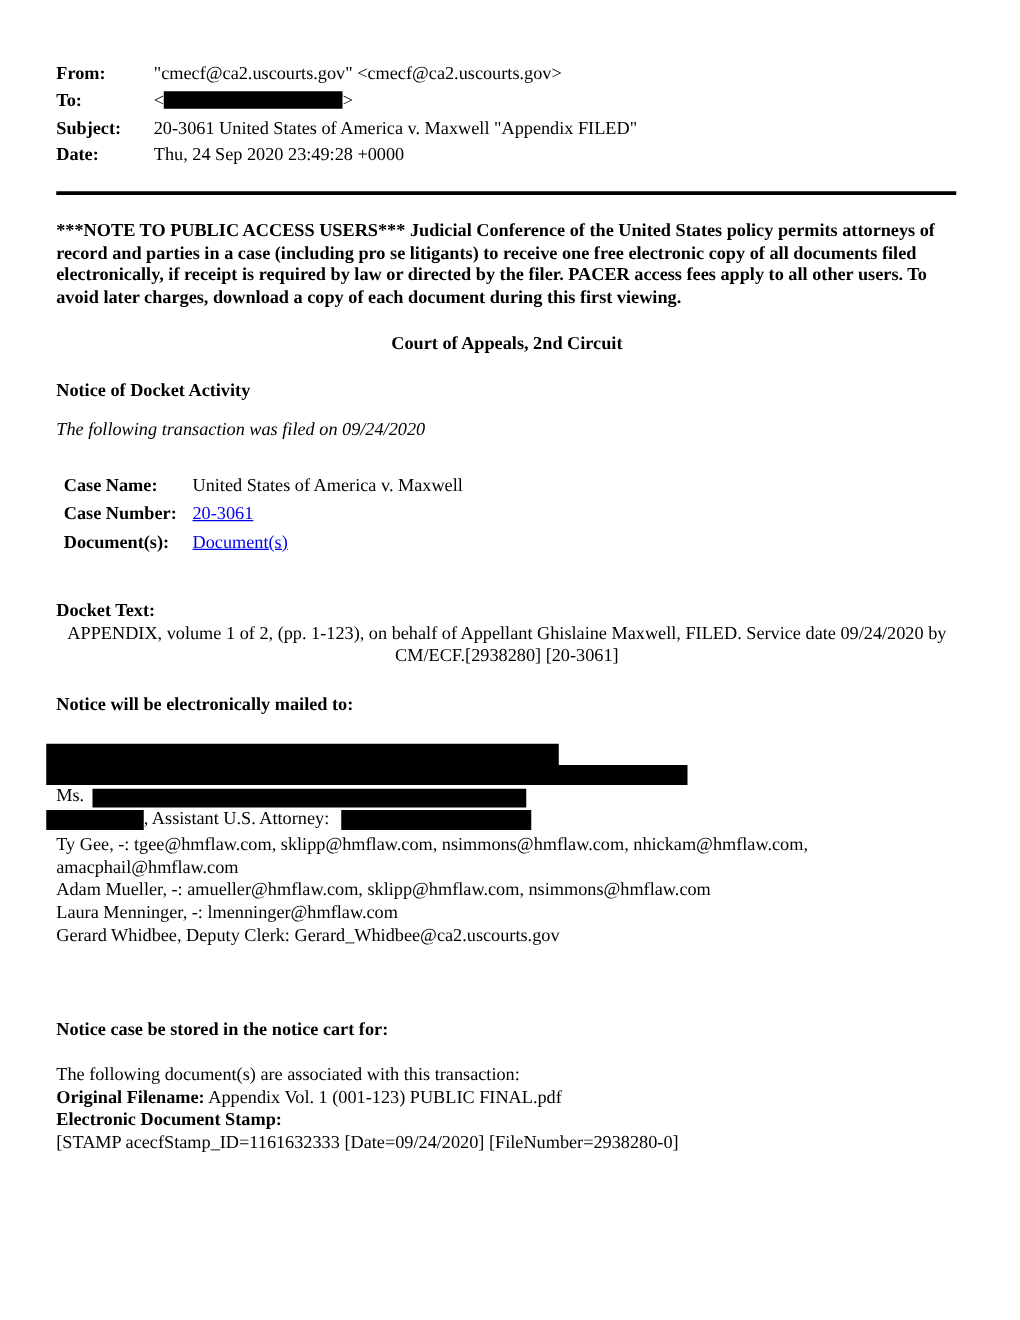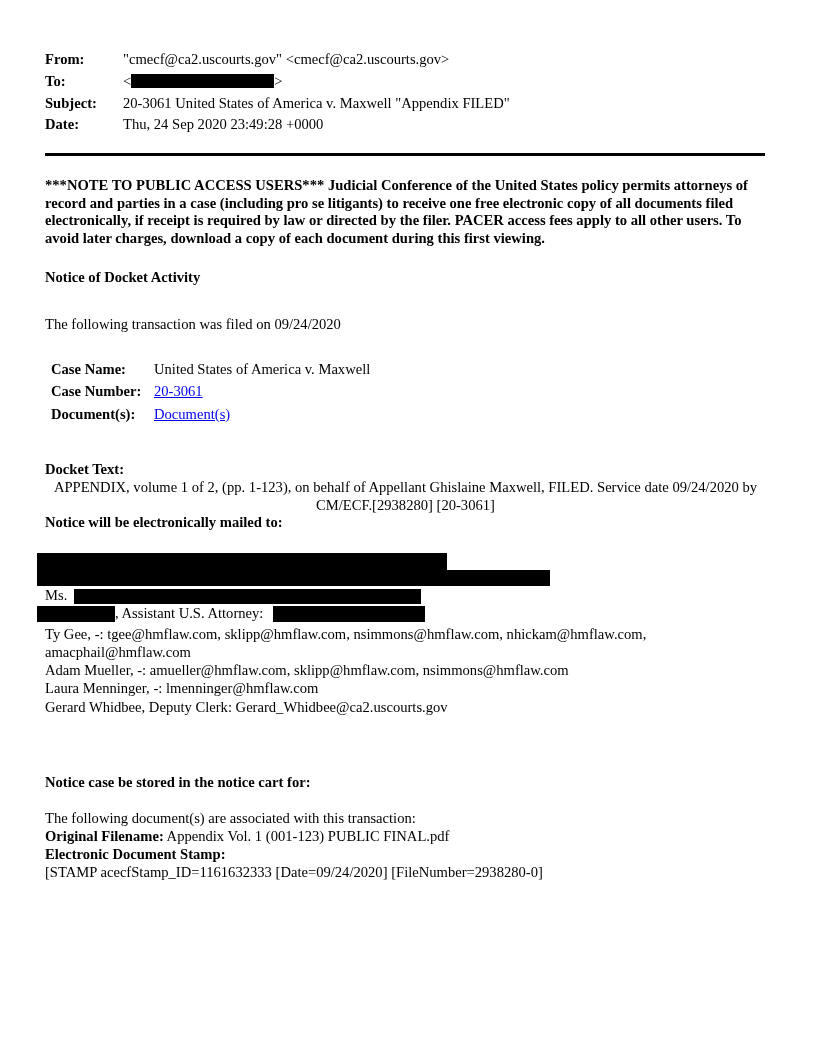--- a/index.html
+++ b/index.html
@@ -59,38 +59,38 @@
     width: 721px;
   }
   .court-title {
     font-weight: bold;
     text-align: center;
     margin-top: 19px;
     width: 721px;
   }
   .section-heading { font-weight: bold; }
   .docket-activity { margin-top: 21px; }
-  .transaction-line { margin-top: 30px; }
+  .transaction-line { margin-top: 14px; font-style: italic; }
 
   
   .case-table { margin-top: 25px; margin-left: 6px; }
   .case-row { line-height: 22.6px; display: flex; }
   .case-label {
     font-weight: bold;
     min-width: 103px;
     display: inline-block;
   }
   a.doc-link { color: #0000EE; text-decoration: underline; }
 
   
   .docket-heading { margin-top: 36px; line-height: 17.6px; }
   .docket-text { line-height: 17.6px; width: 721px; text-align: center; }
 
   
-  .mailed-heading { line-height: 17.6px; }
+  .mailed-heading { margin-top: 22px; line-height: 17.6px; }
   .redaction-block { margin-top: 21px; }
   .rbar { background: #000000; display: block; }
   .rbar-1 { width: 410px; height: 17px; margin-left: -8px; }
   .rbar-2 { width: 513px; height: 16px; margin-left: -8px; margin-top: 0px; }
   .rline { display: flex; align-items: flex-end; line-height: 17px; height: 17px; margin-top: 1px; }
   .rbar-ms { width: 347px; height: 15px; margin-left: 7px; display: inline-block; }
   .rbar-4a { width: 78px; height: 16px; margin-left: -8px; display: inline-block; }
   .rbar-4b { width: 152px; height: 16px; margin-left: 6px; display: inline-block; }
   .rtext { white-space: pre; }
 
@@ -124,20 +124,21 @@
     </div>
     <div class="hrow">
       <span class="hlabel">Date:</span><span>Thu, 24 Sep 2020 23:49:28 +0000</span>
     </div>
   </div>
 
   <hr class="rule">
 
   <div class="note">***NOTE TO PUBLIC ACCESS USERS*** Judicial Conference of the United States policy permits attorneys of record and parties in a case (including pro se litigants) to receive one free electronic copy of all documents filed electronically, if receipt is required by law or directed by the filer. PACER access fees apply to all other users. To avoid later charges, download a copy of each document during this first viewing.</div>
 
+  <div class="court-title">Court of Appeals, 2nd Circuit</div>
 
   <div class="section-heading docket-activity">Notice of Docket Activity</div>
 
   <div class="transaction-line">The following transaction was filed on 09/24/2020</div>
 
   <div class="case-table">
     <div class="case-row">
       <span class="case-label">Case Name:</span>
       <span>United States of America v. Maxwell</span>
     </div>

